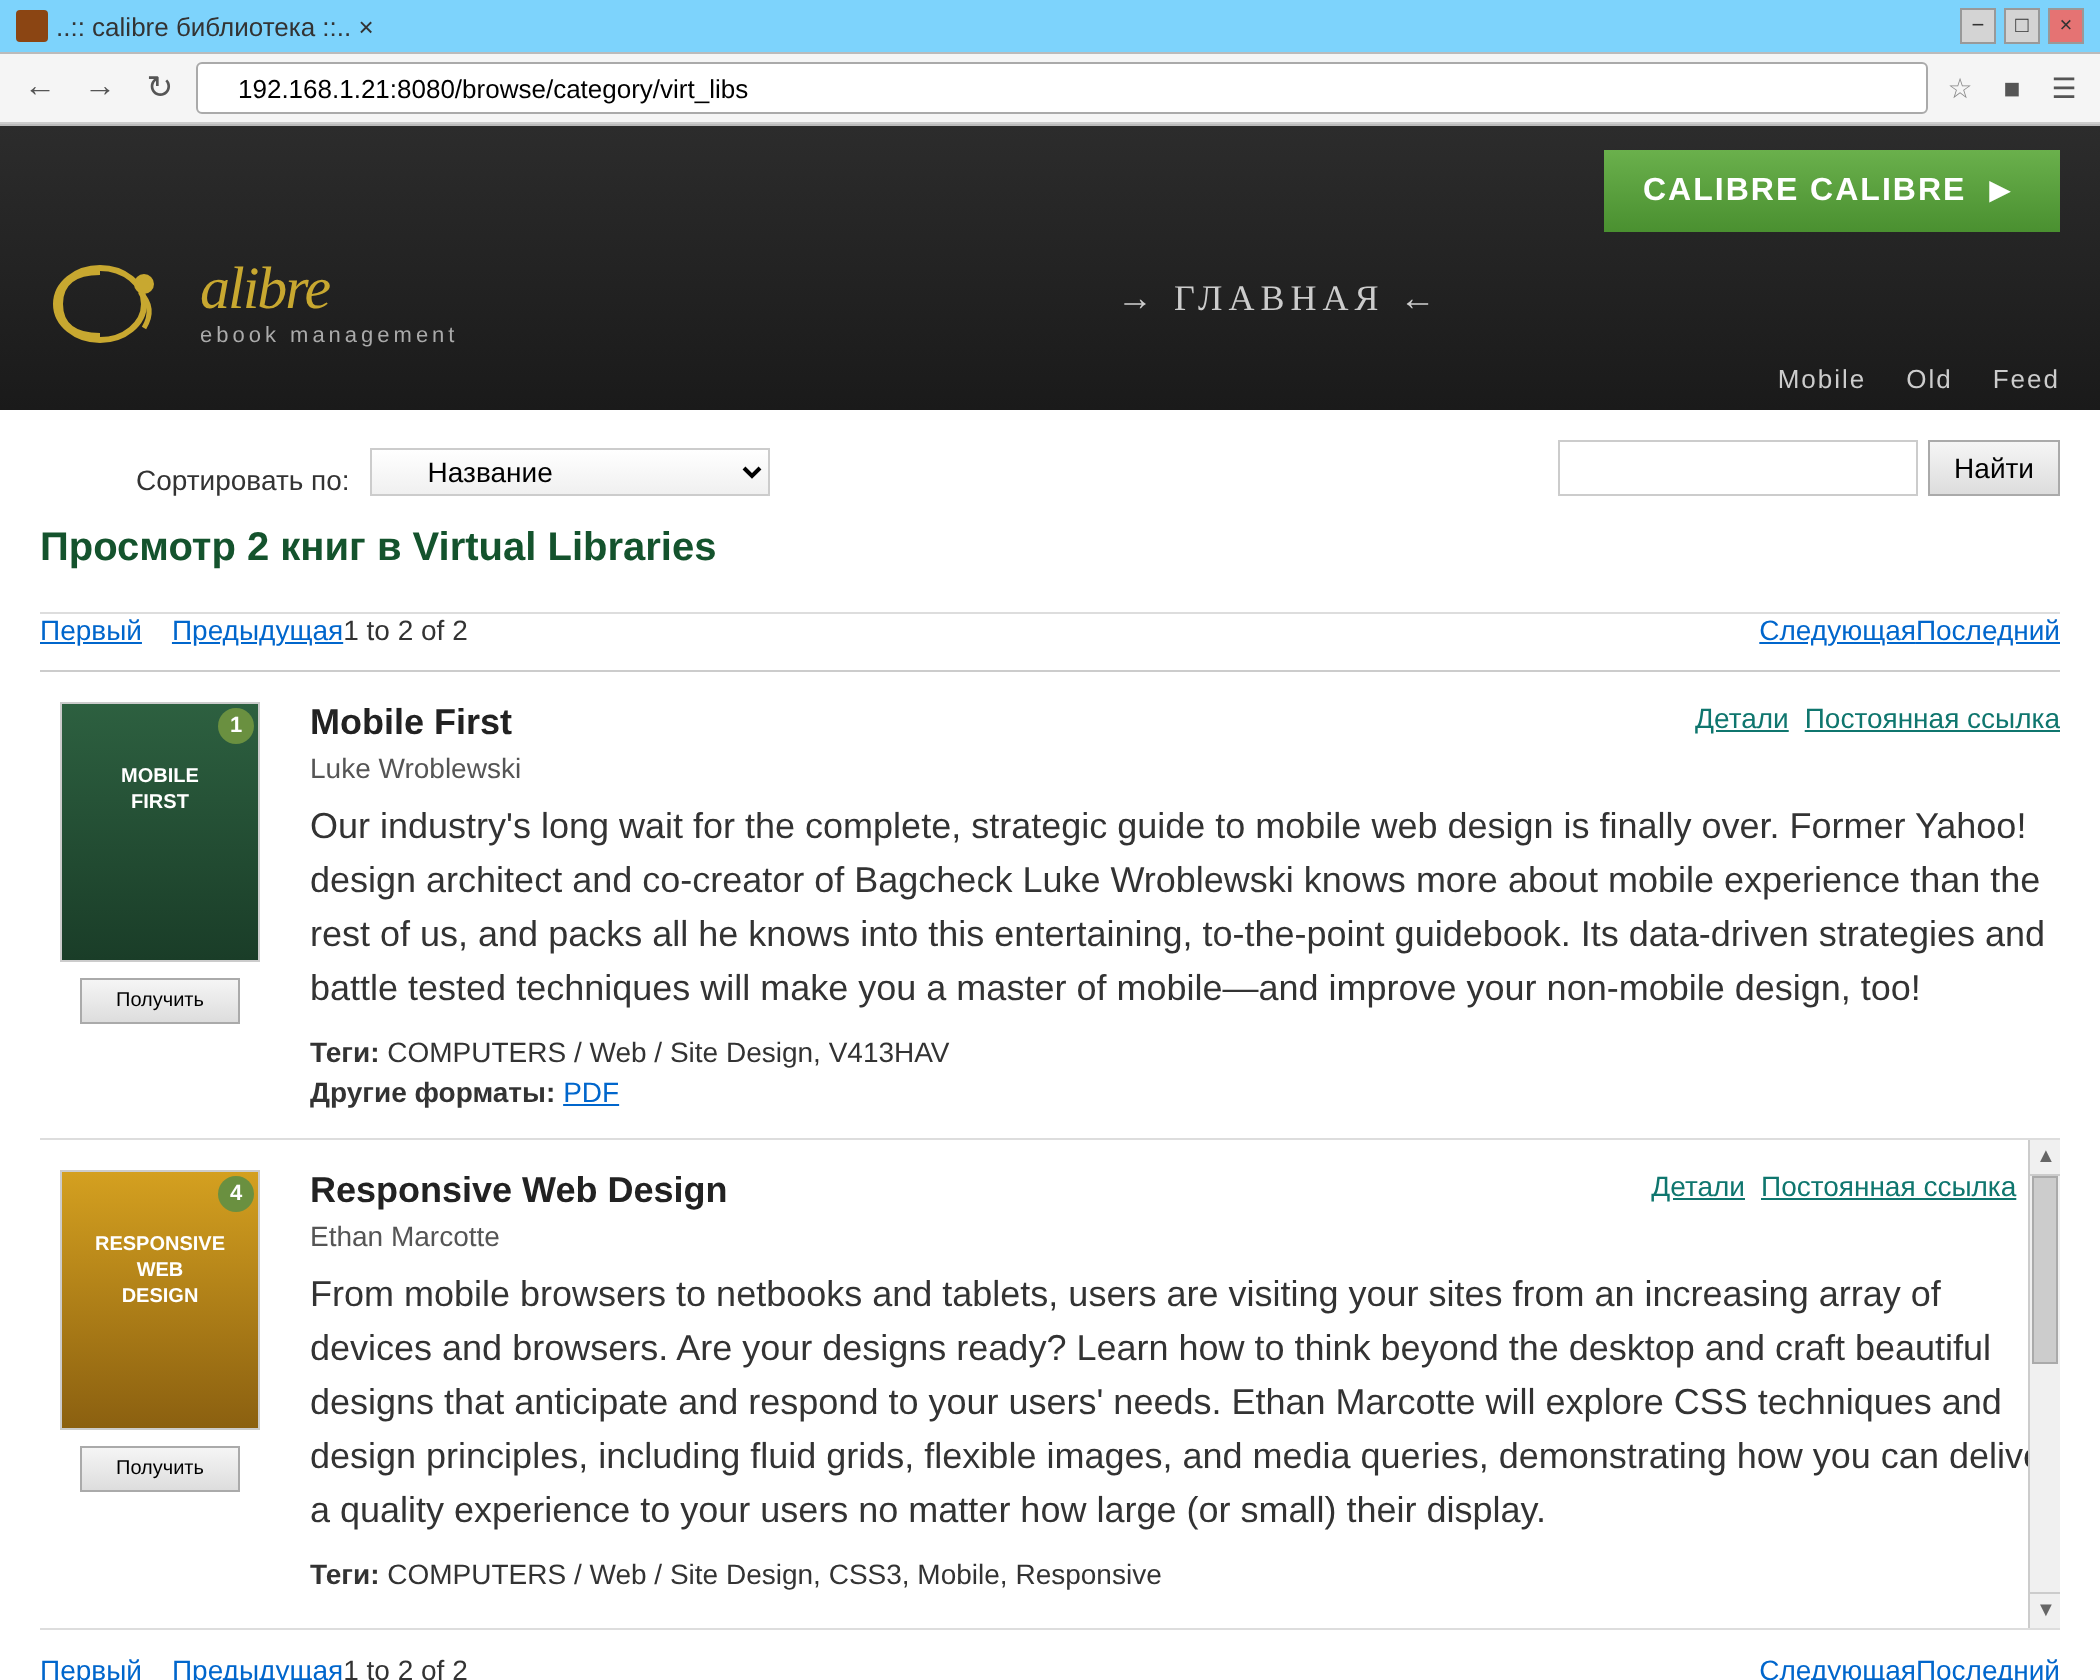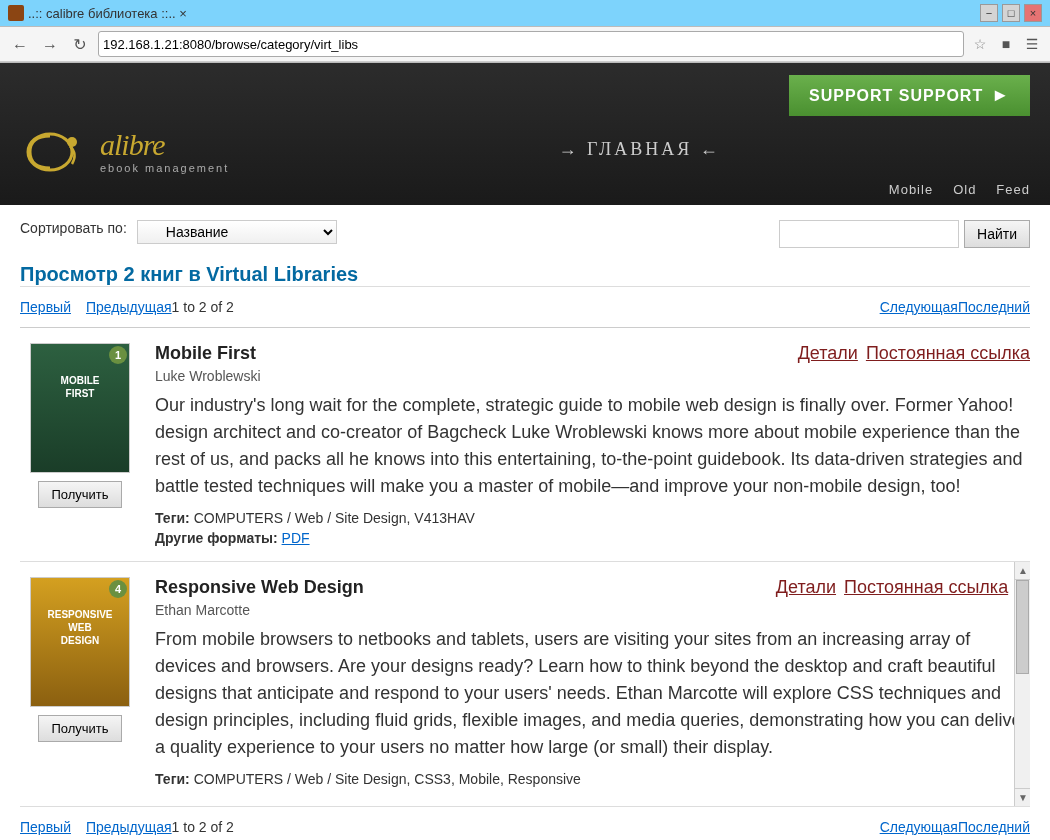--- a/index.html
+++ b/index.html
@@ -9,21 +9,21 @@
     .browser-chrome { background: #e8e8e8; border-bottom: 1px solid #bbb; }
     .title-bar { background: #7dd3fc; display: flex; align-items: center; padding: 4px 8px; gap: 4px; border-bottom: 1px solid #bbb; }
     .title-bar-favicon { width: 16px; height: 16px; background: #8B4513; border-radius: 2px; display: inline-block; }
     .title-bar-text { font-size: 13px; color: #333; flex: 1; }
     .title-bar-controls { display: flex; gap: 4px; margin-left: auto; }
     .title-bar-btn { width: 18px; height: 18px; border: 1px solid #999; background: #d4d4d4; cursor: pointer; display: flex; align-items: center; justify-content: center; font-size: 11px; color: #333; }
     .title-bar-btn.close { background: #e57373; }
 
     .nav-bar { display: flex; align-items: center; padding: 4px 8px; gap: 6px; background: #f5f5f5; border-bottom: 1px solid #ccc; }
     .nav-btn { width: 24px; height: 24px; border: none; background: transparent; cursor: pointer; font-size: 16px; color: #555; display: flex; align-items: center; justify-content: center; }
-    .address-bar { flex: 1; height: 26px; border: 1px solid #aaa; border-radius: 3px; padding: 0 4px; font-size: 13px; background: white; }
+    .address-bar { flex: 1; height: 26px; border: 1px solid #aaa; border-radius: 3px; padding: 0 20px; font-size: 13px; background: white; }
     .nav-icon { width: 20px; height: 20px; display: flex; align-items: center; justify-content: center; font-size: 14px; color: #555; cursor: pointer; }
     .star-icon { color: #888; }
 
     
     .page-wrapper { background: white; min-height: 700px; }
 
     
     .site-header { background: linear-gradient(to bottom, #2c2c2c, #1a1a1a); padding: 12px 20px 0 20px; position: relative; }
     .header-top { display: flex; justify-content: flex-end; margin-bottom: 8px; }
     .support-btn { background: linear-gradient(to bottom, #6ab04c, #4a9030); color: white; border: none; padding: 10px 20px; font-size: 16px; font-weight: bold; cursor: pointer; letter-spacing: 1px; display: flex; align-items: center; gap: 8px; }
@@ -32,53 +32,53 @@
     .logo-area { display: flex; flex-direction: column; align-items: center; }
     .header-nav-center { flex: 1; text-align: center; }
     .main-nav-link { color: #ccc; font-size: 18px; letter-spacing: 3px; text-decoration: none; font-family: Liberation Serif, serif; }
     .header-bottom { display: flex; justify-content: flex-end; padding: 8px 0; gap: 20px; }
     .header-nav-item { color: #ccc; font-size: 13px; letter-spacing: 1px; cursor: pointer; text-transform: capitalize; }
 
     
     .main-content { padding: 15px 20px; }
 
     
-    .sort-bar { display: flex; align-items: flex-start; gap: 10px; margin-bottom: 15px; }
+    .sort-bar { display: flex; align-items: flex-end; gap: 10px; margin-bottom: 15px; margin-left: 48px; }
     .sort-label { font-size: 14px; color: #333; }
     .sort-select { height: 24px; border: 1px solid #ccc; background: linear-gradient(to bottom, #fff, #f0f0f0); padding: 0 20px 0 24px; font-size: 14px; width: 200px; cursor: pointer; }
     .search-box { margin-left: auto; display: flex; gap: 5px; }
     .search-input { height: 28px; border: 1px solid #ccc; width: 180px; padding: 0 6px; font-size: 14px; }
     .search-btn { height: 28px; padding: 0 12px; border: 1px solid #aaa; background: linear-gradient(to bottom, #f5f5f5, #ddd); cursor: pointer; font-size: 14px; }
 
     
-    .page-heading { font-size: 20px; font-weight: bold; color: #0369a1; margin-bottom: 12px; border-bottom: 1px solid #ddd; padding-bottom: 0; }
+    .page-heading { font-size: 20px; font-weight: bold; color: #14532d; border-bottom: 1px solid #ddd; padding-bottom: 20px; }
 
     
     .pagination { display: flex; align-items: center; margin-bottom: 12px; }
     .page-link { color: #0066cc; text-decoration: underline; cursor: pointer; font-size: 14px; }
     .page-info { flex: 1; text-align: left; font-size: 14px; color: #333; }
     .page-links-right { display: flex; }
     .page-links-left { display: flex; gap: 15px; }
 
     
     .book-list { border-top: 1px solid #ccc; }
     .book-item { display: flex; gap: 15px; padding: 15px 0; border-bottom: 1px solid #ddd; position: relative; }
     .book-cover-area { display: flex; flex-direction: column; align-items: center; gap: 8px; min-width: 120px; }
     .book-cover { width: 100px; height: 130px; border: 1px solid #ccc; position: relative; overflow: hidden; }
     .book-cover-1 { background: linear-gradient(to bottom, #2d6040, #1a3d28); }
     .book-cover-2 { background: linear-gradient(to bottom, #d4a020, #8B6010); }
     .book-cover-badge { position: absolute; top: 2px; right: 2px; background: #6a9040; color: white; width: 18px; height: 18px; border-radius: 50%; display: flex; align-items: center; justify-content: center; font-size: 11px; font-weight: bold; }
     .book-cover-title { color: white; font-size: 10px; font-weight: bold; padding: 30px 5px 5px; text-align: center; line-height: 1.3; }
-    .get-btn { padding: 5px 12px; border: 1px solid #aaa; background: linear-gradient(to bottom, #f5f5f5, #ddd); cursor: pointer; font-size: 13px; min-width: 80px; }
+    .get-btn { padding: 5px 12px; border: 1px solid #aaa; background: linear-gradient(to bottom, #f5f5f5, #ddd); cursor: pointer; font-size: 10px; min-width: 80px; }
 
     .book-info { flex: 1; }
     .book-header { display: flex; justify-content: space-between; align-items: flex-start; }
     .book-title { font-size: 18px; font-weight: bold; color: #222; text-decoration: none; }
     .book-actions { display: flex; gap: 8px; }
-    .book-action-link { color: #7f1d1d; text-decoration: underline; cursor: pointer; font-size: 18px; white-space: nowrap; text-align: right; }
+    .book-action-link { color: #0f766e; text-decoration: underline; cursor: pointer; font-size: 14px; white-space: nowrap; text-align: right; }
     .book-author { font-size: 14px; color: #555; margin: 4px 0 8px; }
     .book-desc { font-size: 18px; color: #333; line-height: 1.5; margin-bottom: 10px; }
     .book-tags { font-size: 14px; color: #333; margin-bottom: 4px; }
     .book-tags strong { font-weight: bold; }
     .book-formats { font-size: 14px; color: #333; }
     .book-formats strong { font-weight: bold; }
     .book-format-link { color: #0066cc; text-decoration: underline; cursor: pointer; }
 
     
     .status-bar { background: #e5e5e5; border-top: 1px solid #ccc; padding: 2px 8px; font-size: 12px; color: #555; text-align: right; }
@@ -107,21 +107,21 @@
     <span class="nav-icon">■</span>
     <span class="nav-icon">☰</span>
   </div>
 </div>
 
 <div class="page-wrapper">
 
   <div class="site-header">
     <div class="header-top">
       <button class="support-btn">
-        <span>SUPPORT SUPPORT</span>
+        <span>CALIBRE CALIBRE</span>
         <span class="support-arrow">►</span>
       </button>
     </div>
     <div class="header-middle">
       <div class="logo-area">
         <div style="display:flex;align-items:flex-end;">
 
           <svg width="80" height="50" viewBox="0 0 80 50">
             <ellipse cx="30" cy="28" rx="22" ry="18" fill="none" stroke="#c8a830" stroke-width="3"></ellipse>
             <path d="M 30 12 Q 10 12 10 28 Q 10 44 30 44" fill="none" stroke="#c8a830" stroke-width="3"></path>

